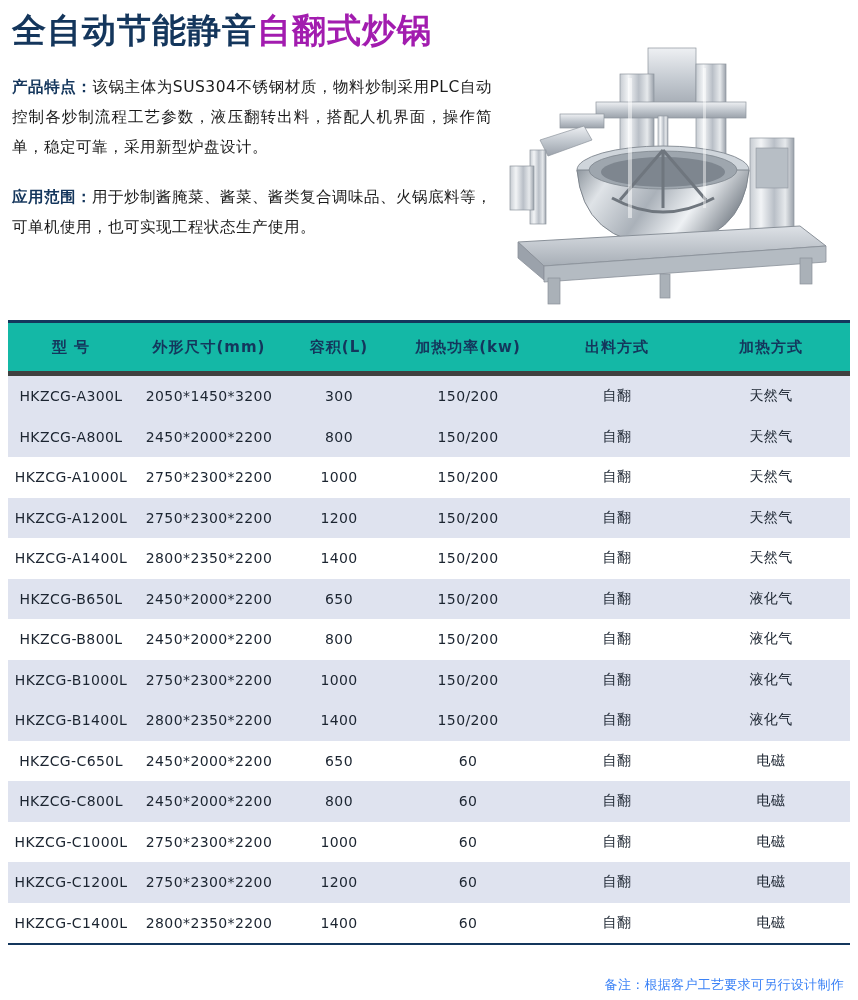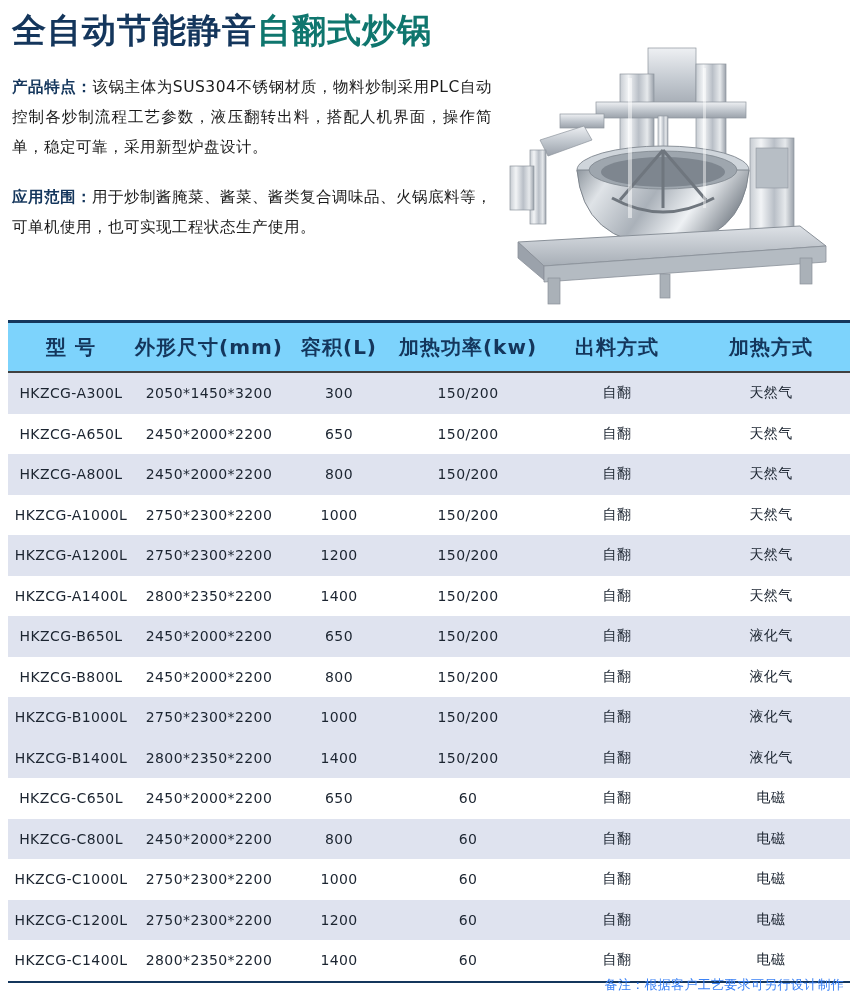--- a/index.html
+++ b/index.html
@@ -25,21 +25,21 @@
     height: 46px;
   }
   .title {
     font-size: 34px;
     font-weight: bold;
     letter-spacing: 1px;
     line-height: 44px;
     white-space: nowrap;
   }
   .title .dark { color: #14365c; }
-  .title .orange { color: #0f766e; }
+  .title .orange { color: #a21caf; }
 
   
   .intro {
     position: absolute;
     top: 72px;
     left: 12px;
     width: 480px;
     font-size: 15.5px;
     line-height: 30px;
     color: #1b1b1b;
@@ -70,27 +70,27 @@
     left: 8px;
     width: 842px;
   }
   table.spec {
     border-collapse: collapse;
     width: 842px;
     table-layout: fixed;
   }
   table.spec thead th {
     height: 46px;
-    font-size: 20px;
+    font-size: 15px;
     font-weight: bold;
     color: #14365c;
     letter-spacing: 1px;
     border-top: 3px solid #14365c;
-    border-bottom: 2px solid #404040;
-    background: #7dd3fc;
+    border-bottom: 5px solid #404040;
+    background: #14b8a6;
     vertical-align: middle;
   }
   table.spec tbody td {
     height: 38.5px;
     font-size: 14px;
     color: #1b2430;
     text-align: center;
     vertical-align: middle;
     letter-spacing: 0.4px;
   }
@@ -226,28 +226,20 @@
     </thead>
     <tbody>
       <tr class="odd">
         <td>HKZCG-A300L</td>
         <td>2050*1450*3200</td>
         <td>300</td>
         <td>150/200</td>
         <td>自翻</td>
         <td>天然气</td>
       </tr>
-      <tr class="even">
-        <td>HKZCG-A650L</td>
-        <td>2450*2000*2200</td>
-        <td>650</td>
-        <td>150/200</td>
-        <td>自翻</td>
-        <td>天然气</td>
-      </tr>
       <tr class="odd">
         <td>HKZCG-A800L</td>
         <td>2450*2000*2200</td>
         <td>800</td>
         <td>150/200</td>
         <td>自翻</td>
         <td>天然气</td>
       </tr>
       <tr class="even">
         <td>HKZCG-A1000L</td>

